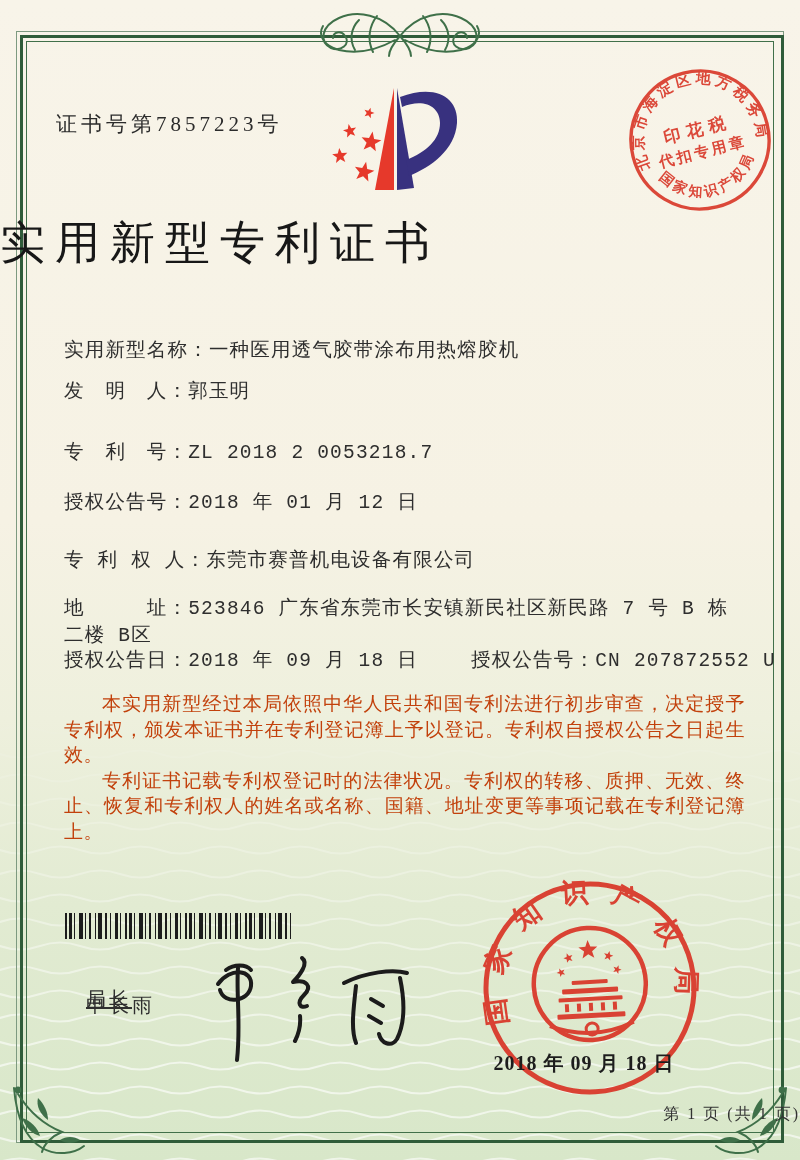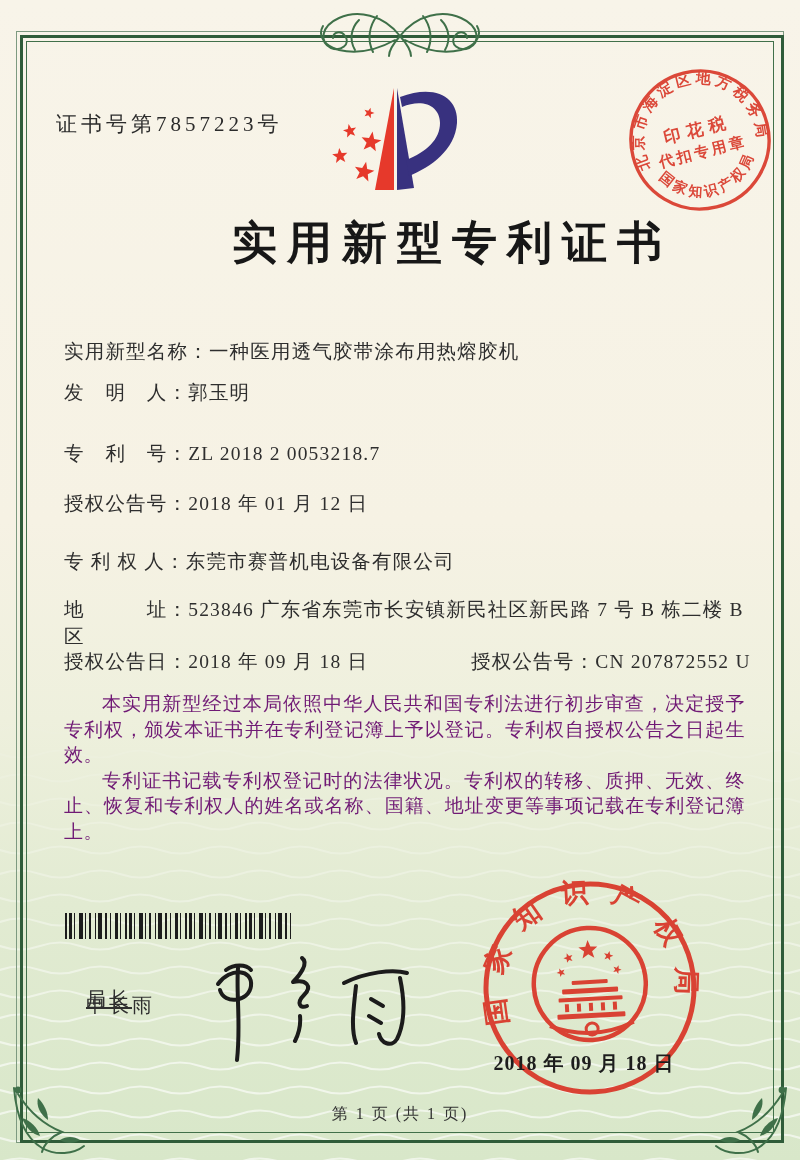--- a/index.html
+++ b/index.html
@@ -16,51 +16,51 @@
   .frame{border-style:solid;z-index:2;pointer-events:none;}
   #frame-outer{left:16px;top:31px;width:766px;height:1110px;border-width:1px;border-color:#7d9a80;}
   #frame-main{left:20px;top:35px;width:758px;height:1102px;border-width:3px;border-color:#2f5c39;}
   #frame-inner{left:26px;top:41px;width:746px;height:1090px;border-width:1px;border-color:#41704a;}
   .ornament{z-index:3;pointer-events:none;}
   
   #cert-no{left:56px;top:110px;font-size:21px;letter-spacing:4px;color:#2b2b2b;z-index:4;}
   
   #logo{left:330px;top:80px;z-index:4;}
   
-  #title{left:0;top:213px;width:672px;text-align:right;font-size:45px;font-weight:bold;
+  #title{left:0;top:213px;width:672px;text-align:left;font-size:45px;font-weight:normal;
          letter-spacing:10px;color:#171717;z-index:4;}
   
   .field-row{position:absolute;left:64px;width:680px;font-size:19.5px;letter-spacing:1.2px;
-             line-height:27px;z-index:4;color:#2e2e2e;}
+             line-height:27px;z-index:4;color:#2e2e2e;font-family:Liberation Mono, monospace;}
   .field-label{white-space:pre;}
   #grant-no-cell{position:absolute;left:391px;top:0;white-space:nowrap;margin-left:16px;}
   
   #paragraphs{left:64px;top:691px;width:681px;z-index:4;font-size:19px;line-height:25.6px;
-              text-align:justify;color:#701a75;letter-spacing:0.6px;}
+              text-align:justify;color:#c2410c;letter-spacing:0.6px;}
   #paragraphs p{margin:0;text-indent:2em;}
   
   #barcode{left:65px;top:913px;width:228px;height:26px;z-index:4;
     background:repeating-linear-gradient(90deg,
       #1c1c1c 0 2px,transparent 2px 4px,#1c1c1c 4px 7px,transparent 7px 9px,
       #1c1c1c 9px 10px,transparent 10px 14px,#1c1c1c 14px 18px,transparent 18px 20px,
       #1c1c1c 20px 21px,transparent 21px 24px,#1c1c1c 24px 26px,transparent 26px 30px,
       #1c1c1c 30px 31px,transparent 31px 33px,#1c1c1c 33px 37px,transparent 37px 40px,
       #1c1c1c 40px 42px,transparent 42px 45px,#1c1c1c 45px 46px,transparent 46px 50px,
       #1c1c1c 50px 53px,transparent 53px 55px,#1c1c1c 55px 56px,transparent 56px 60px);}
   
   #signer-title{left:86px;top:986px;font-size:20px;letter-spacing:3px;z-index:4;text-decoration:underline;}
   #signer-name{left:86px;top:992px;font-size:20px;letter-spacing:3px;z-index:4;}
   #signature{left:196px;top:942px;z-index:5;}
   
   #stamp-top{left:615px;top:55px;z-index:6;opacity:.92;}
   #stamp-bottom{left:478px;top:876px;z-index:5;opacity:.95;}
   #stamp-date{left:486px;top:1050px;width:196px;text-align:center;font-size:20px;
               font-weight:bold;letter-spacing:1px;color:#1d1d1d;z-index:6;}
   
-  #page-footer{left:0;top:1104px;width:800px;text-align:center;font-size:16px;
+  #page-footer{left:0;top:1104px;width:800px;text-align:right;font-size:16px;
                letter-spacing:2px;color:#333;z-index:4;}
   .stamp-text{fill:#d93a2b;font-family:"Liberation Serif","DejaVu Serif",serif;font-weight:bold;}
 </style>
 </head>
 <body>
 
 <svg id="wave-zone" class="abs" width="800" height="444" viewBox="0 0 800 444">
     <path d="M-80 14 q 20 -7 40 0 q 20 7 40 0 q 20 -7 40 0 q 20 7 40 0 q 20 -7 40 0 q 20 7 40 0 q 20 -7 40 0 q 20 7 40 0 q 20 -7 40 0 q 20 7 40 0 q 20 -7 40 0 q 20 7 40 0 q 20 -7 40 0 q 20 7 40 0 q 20 -7 40 0 q 20 7 40 0 q 20 -7 40 0 q 20 7 40 0 q 20 -7 40 0 q 20 7 40 0 q 20 -7 40 0 q 20 7 40 0 q 20 -7 40 0 q 20 7 40 0" fill="none" stroke="#ffffff" stroke-width="2.2" opacity="0.05"></path>
     <path d="M-120 38 q 20 -7 40 0 q 20 7 40 0 q 20 -7 40 0 q 20 7 40 0 q 20 -7 40 0 q 20 7 40 0 q 20 -7 40 0 q 20 7 40 0 q 20 -7 40 0 q 20 7 40 0 q 20 -7 40 0 q 20 7 40 0 q 20 -7 40 0 q 20 7 40 0 q 20 -7 40 0 q 20 7 40 0 q 20 -7 40 0 q 20 7 40 0 q 20 -7 40 0 q 20 7 40 0 q 20 -7 40 0 q 20 7 40 0 q 20 -7 40 0 q 20 7 40 0 q 20 -7 40 0 q 20 7 40 0" fill="none" stroke="#ffffff" stroke-width="2.2" opacity="0.09"></path>
     <path d="M-80 62 q 20 -7 40 0 q 20 7 40 0 q 20 -7 40 0 q 20 7 40 0 q 20 -7 40 0 q 20 7 40 0 q 20 -7 40 0 q 20 7 40 0 q 20 -7 40 0 q 20 7 40 0 q 20 -7 40 0 q 20 7 40 0 q 20 -7 40 0 q 20 7 40 0 q 20 -7 40 0 q 20 7 40 0 q 20 -7 40 0 q 20 7 40 0 q 20 -7 40 0 q 20 7 40 0 q 20 -7 40 0 q 20 7 40 0 q 20 -7 40 0 q 20 7 40 0" fill="none" stroke="#ffffff" stroke-width="2.2" opacity="0.13"></path>

